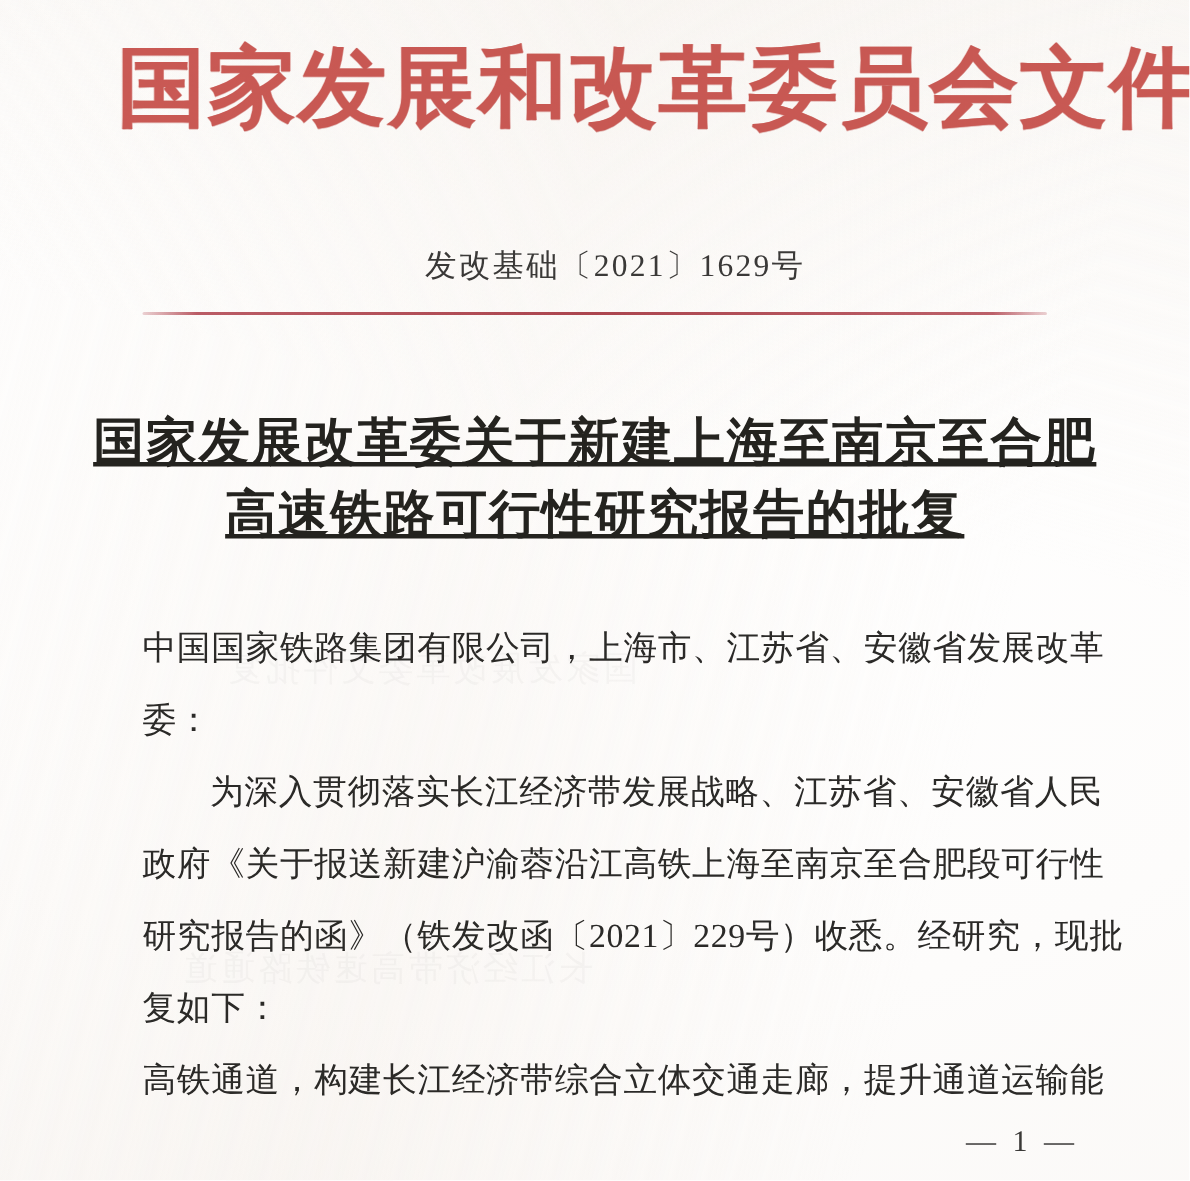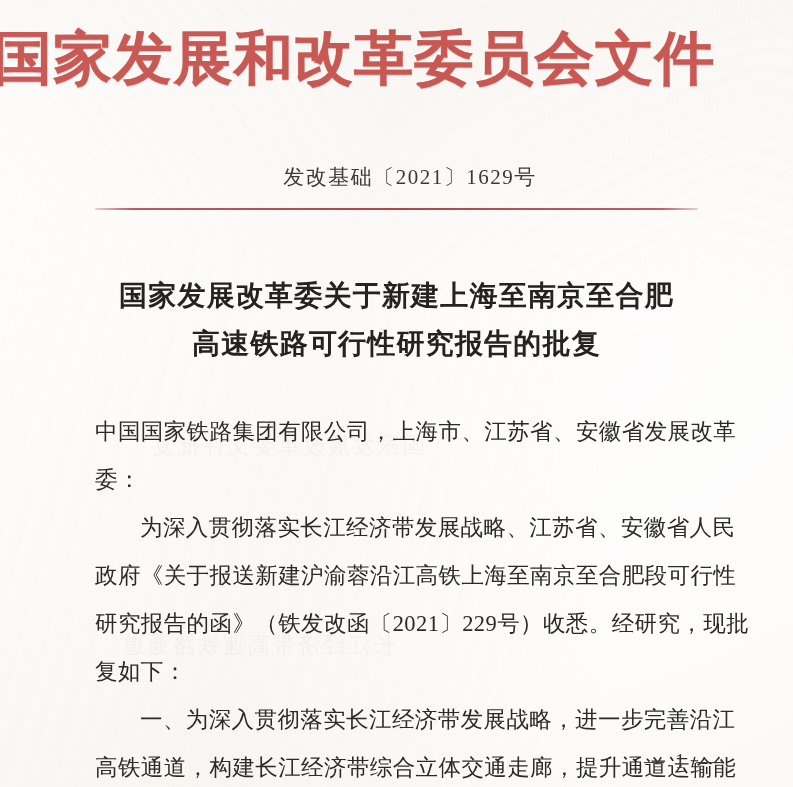--- a/index.html
+++ b/index.html
@@ -33,23 +33,23 @@
       linear-gradient(105deg, rgba(250,246,242,0) 0%, rgba(246,241,236,.45) 42%, rgba(252,250,248,0) 78%),
       linear-gradient(15deg, rgba(255,255,255,0) 60%, rgba(247,244,240,.5) 100%);
     opacity: .85;
     mix-blend-mode: multiply;
   }
 
   
   .letterhead {
     position: absolute;
     left: 0;
-    right: 16px;
+    right: 0;
     top: 30px;
-    text-align: left;
+    text-align: right;
     line-height: 1;
   }
 
   .letterhead-title {
     display: inline-block;
     font-family: "Liberation Serif", "DejaVu Serif", serif;
     font-size: 58px;
     font-weight: 700;
     letter-spacing: 1px;
     color: #cb5a55;
@@ -93,25 +93,26 @@
   .doc-title {
     position: absolute;
     left: 60px;
     right: 60px;
     top: 272px;
     text-align: center;
     color: #24231f;
   }
 
   .doc-title .tline {
-    font-size: 28px;
+    font-size: 34px;
     font-weight: 700;
     letter-spacing: 1.2px;
     line-height: 48px;
     white-space: nowrap;
+    text-decoration: underline;
   }
 
   
   .body-text {
     position: absolute;
     left: 95px;
     top: 408px;
     width: 590px;
     color: #2b2a28;
     font-size: 22.5px;
@@ -171,20 +172,19 @@
     <div class="tline">高速铁路可行性研究报告的批复</div>
   </div>
 
   <div class="body-text">
     <div class="ln">中国国家铁路集团有限公司，上海市、江苏省、安徽省发展改革</div>
     <div class="ln">委：</div>
     <div class="ln indent">为深入贯彻落实长江经济带发展战略、江苏省、安徽省人民</div>
     <div class="ln">政府《关于报送新建沪渝蓉沿江高铁上海至南京至合肥段可行性</div>
     <div class="ln">研究报告的函》（铁发改函〔2021〕229号）收悉。经研究，现批</div>
     <div class="ln">复如下：</div>
-    <div class="ln indent">一、为深入贯彻落实长江经济带发展战略，进一步完善沿江</div>
     <div class="ln">高铁通道，构建长江经济带综合立体交通走廊，提升通道运输能</div>
 
   </div>
 
   <div class="page-number">— 1 —</div>
 
 </div>
 
 </body></html>

